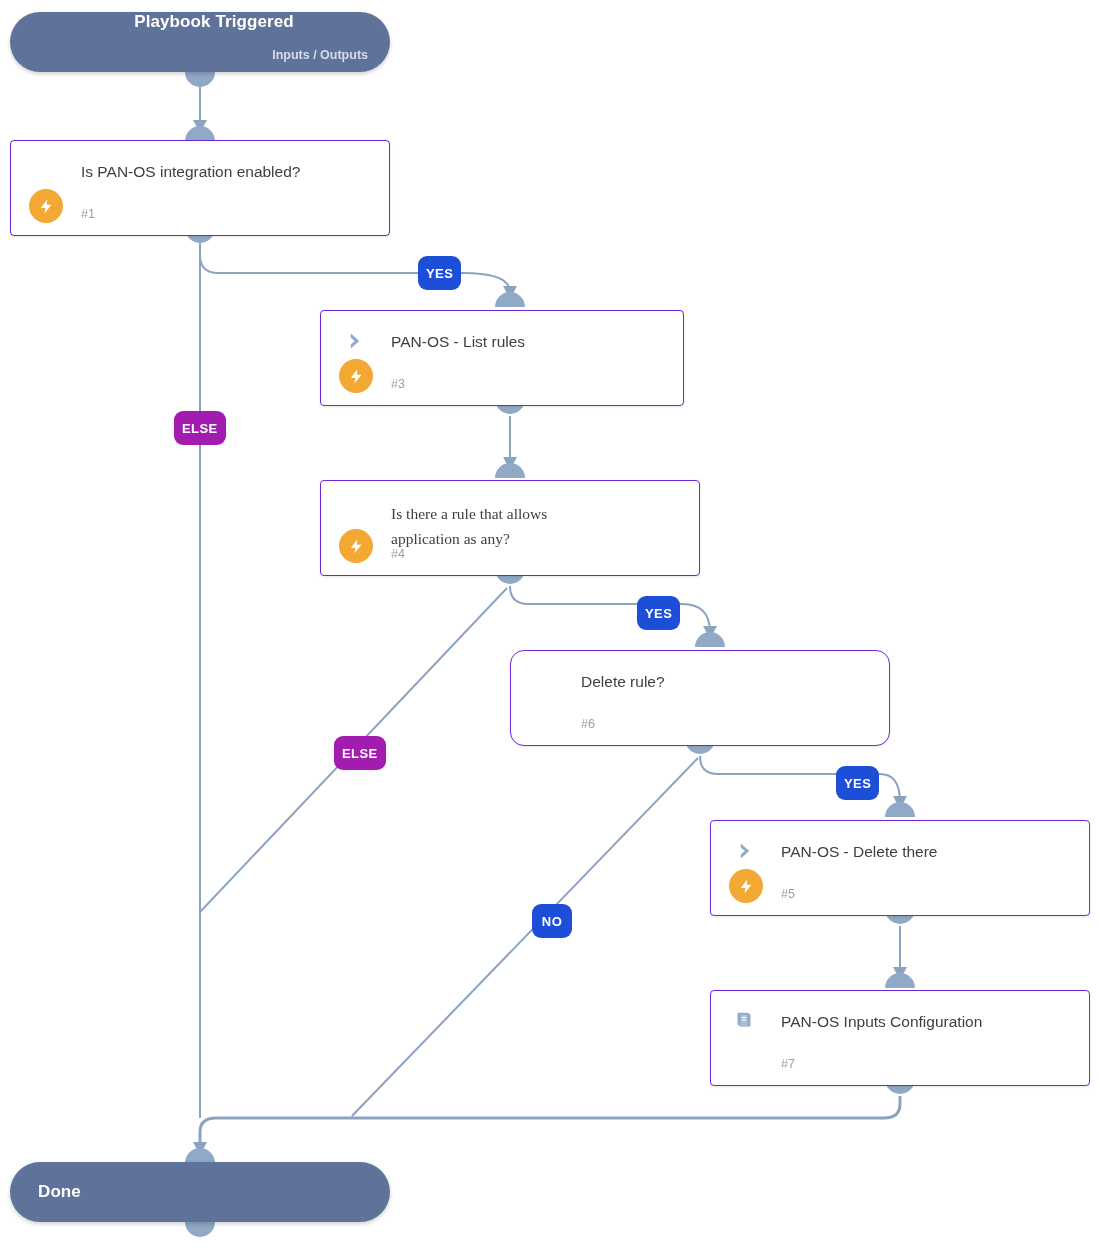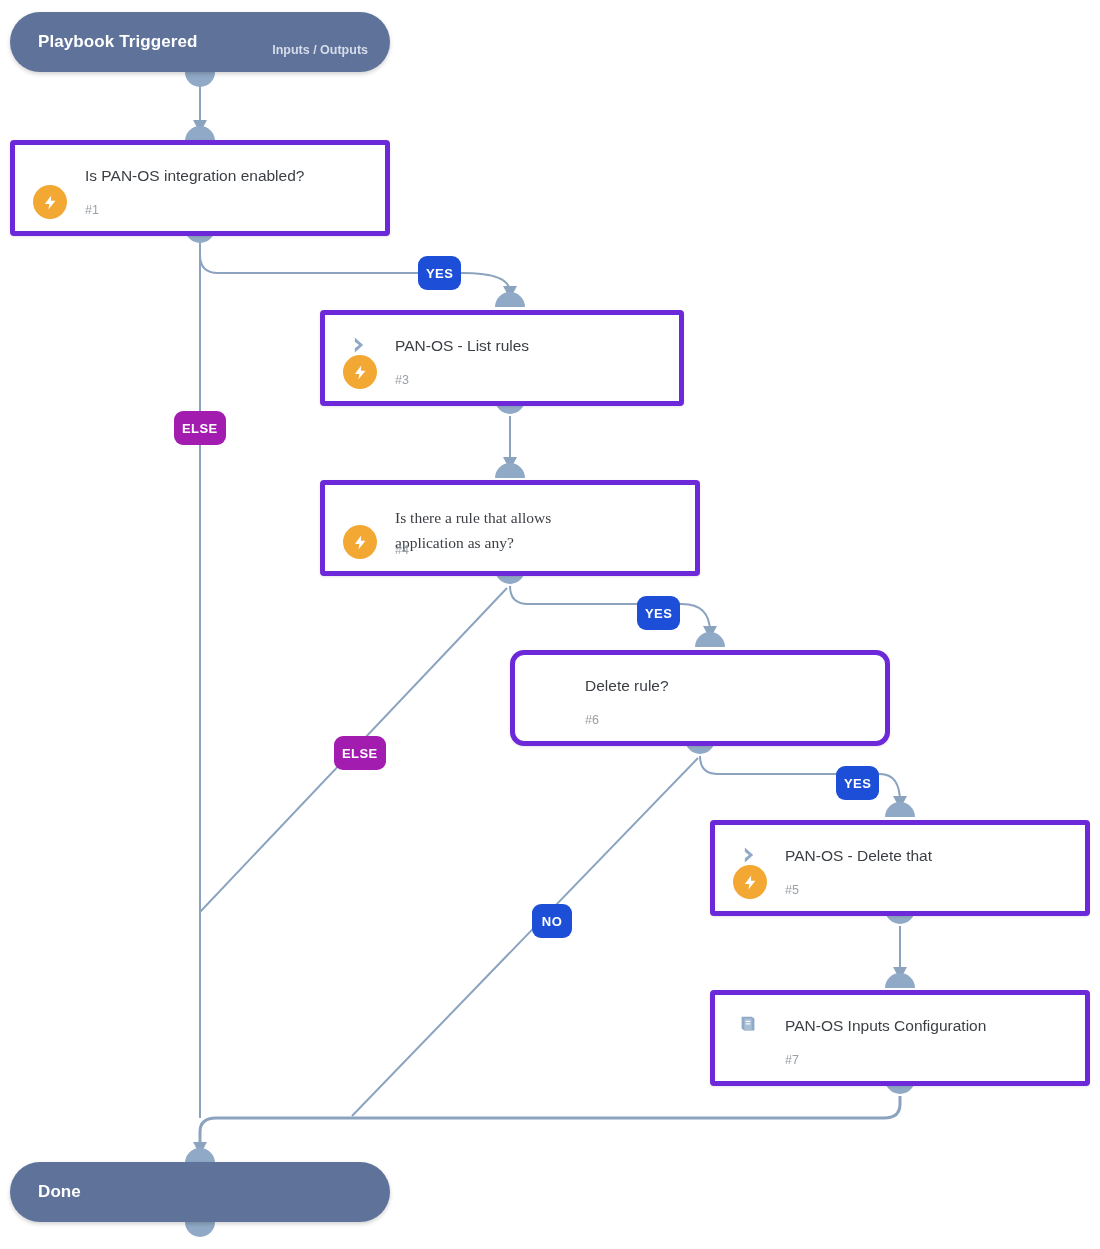--- a/index.html
+++ b/index.html
@@ -56,21 +56,21 @@
     font-weight: 700;
     margin-left: auto;
     margin-right: 22px;
     margin-top: 16px;
   }
 
   
   .card {
     position: absolute;
     background: #ffffff;
-    border: 5px solid #6d28d9;
+    border: 1px solid #6d28d9;
     border-radius: 4px;
     box-shadow: 0 1px 3px rgba(0,0,0,0.10);
     z-index: 3;
   }
   .card-title {
     position: absolute;
     left: 70px;
     top: 18px;
     right: 16px;
     color: #3b3f44;
@@ -175,21 +175,21 @@
 
     <path class="edge-path" d="M698,758 L352,1116"></path>
 
     <path class="edge-path" d="M900,926 L900,973"></path>
     <polygon class="arrow-head" points="893,967 907,967 900,980"></polygon>
 
     <path class="edge-path thick" d="M900,1096 L900,1104 Q900,1118 884,1118 L216,1118 Q200,1118 200,1132 L200,1148"></path>
     <polygon class="arrow-head" points="193,1142 207,1142 200,1155"></polygon>
   </svg>
 
-  <div class="pill" style="left:10px; top:12px; width:380px; height:60px;">
+  <div class="pill" style="left:10px; top:12px; width:380px; height:60px;flex-direction:column;">
     <span class="pill-title">Playbook Triggered</span>
     <span class="pill-sub">Inputs / Outputs</span>
   </div>
   <div class="anchor bottom" style="left:185px; top:72px;"></div>
 
   <div class="anchor top" style="left:185px; top:126px;"></div>
   <div class="card" style="left:10px; top:140px; width:380px; height:96px;">
     <span class="icn">
       <span class="icn-diamond"></span>
     </span>
@@ -266,21 +266,21 @@
     <span>NO</span>
   </div>
 
   <div class="anchor top" style="left:885px; top:802px;"></div>
   <div class="card" style="left:710px; top:820px; width:380px; height:96px;">
     <span class="icn icn-chevron">
       <svg width="20" height="20" viewBox="0 0 24 24" aria-hidden="true">
         <path d="M7,3 L17,12 L7,21 L7,16 L12,12 L7,8 Z" fill="#8fa9c6"></path>
       </svg>
     </span>
-    <div class="card-title">PAN-OS - Delete that</div>
+    <div class="card-title">PAN-OS - Delete there</div>
     <div class="bolt">
       <svg width="17" height="17" viewBox="0 0 24 24" aria-hidden="true">
         <polygon points="13,2 4,14 10.5,14 9,22 19,9.5 12.5,9.5" fill="#ffffff"></polygon>
       </svg>
     </div>
     <div class="card-num">#5</div>
   </div>
   <div class="anchor bottom" style="left:885px; top:909px;"></div>
 
   <div class="anchor top" style="left:885px; top:973px;"></div>

